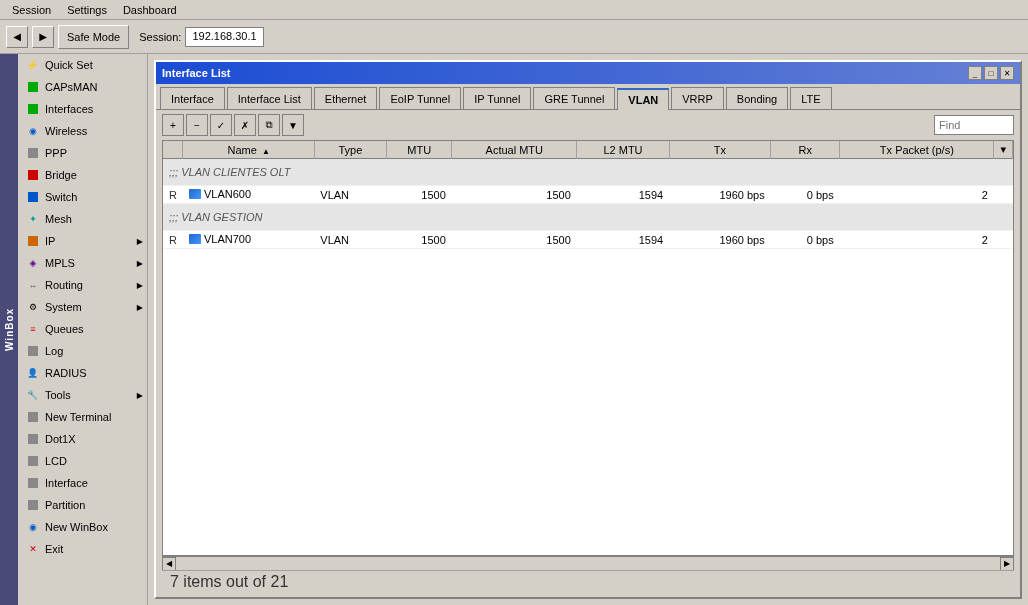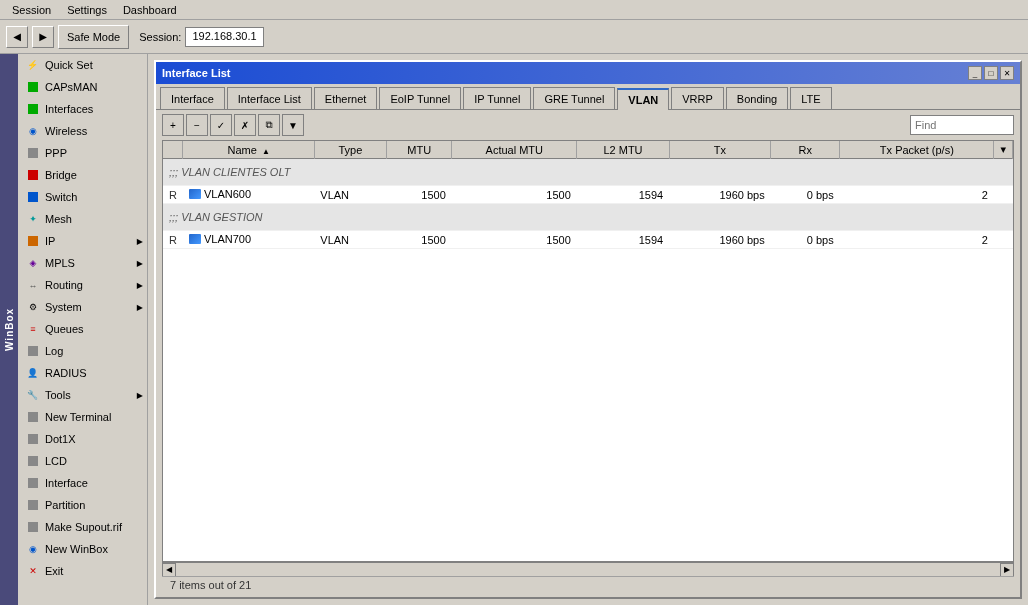--- a/index.html
+++ b/index.html
@@ -215,21 +215,21 @@
       background: #d4d0c8;
       border: 1px solid #808080;
       cursor: pointer;
       display: flex;
       align-items: center;
       justify-content: center;
       font-size: 10px;
     }
     .search-input {
       margin-left: auto;
-      width: 104px;
+      width: 80px;
       height: 20px;
       border: 1px solid #808080;
       background: white;
       padding: 8px 4px;
       font-size: 11px;
     }
 
     
     .table-container {
       flex: 1;
@@ -305,21 +305,21 @@
     }
     .scroll-track {
       flex: 1;
       height: 10px;
       background: #d4d0c8;
     }
 
     
     .status-bar {
       padding: 2px 8px;
-      font-size: 11px;
+      font-size: 16px;
       color: #333;
       background: #d4d0c8;
       border-top: 1px solid #a0a0a0;
       margin: 0 6px 4px;
     }
 
     
     .sq { width: 10px; height: 10px; display: inline-block; }
     .sq-green { background: #00aa00; }
     .sq-blue { background: #0055cc; }
@@ -449,26 +449,20 @@
       <span class="sidebar-icon">
           <span class="sq sq-gray"></span>
         </span>
       <span>Interface</span>
     </div>
     <div class="sidebar-item">
       <span class="sidebar-icon">
           <span class="sq sq-gray"></span>
         </span>
       <span>Partition</span>
-    </div>
-    <div class="sidebar-item">
-      <span class="sidebar-icon">
-          <span class="sq sq-gray"></span>
-        </span>
-      <span>Make Supout.rif</span>
     </div>
     <div class="sidebar-item">
       <span class="sidebar-icon" style="color:#0055cc;">◉</span>
       <span>New WinBox</span>
     </div>
     <div class="sidebar-item">
       <span class="sidebar-icon" style="color:#cc0000;">✕</span>
       <span>Exit</span>
     </div>
   </div>

